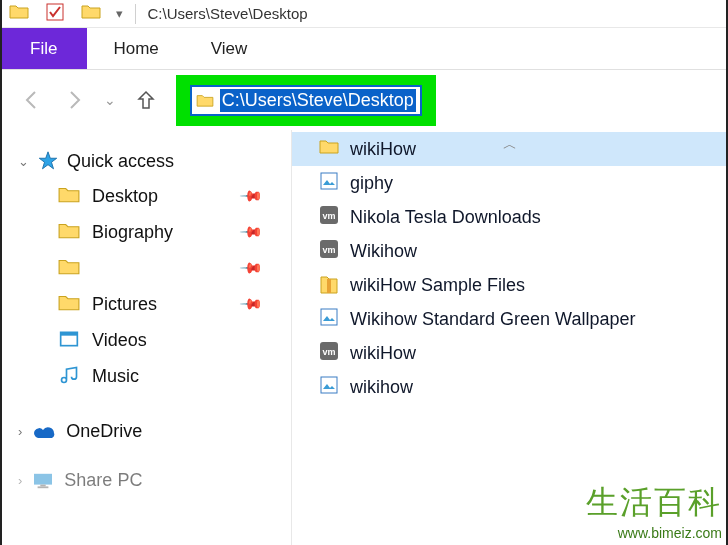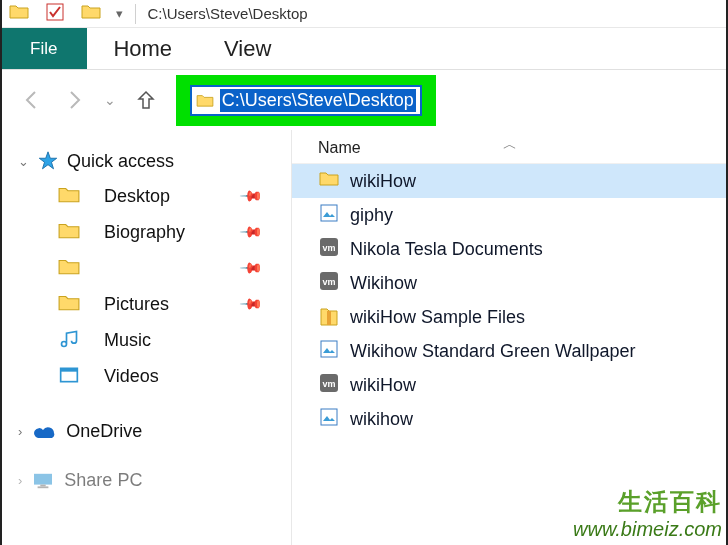--- a/index.html
+++ b/index.html
@@ -6,63 +6,63 @@
 body { width: 728px; height: 545px; background: #fff; overflow: hidden; position: relative; }
 
 
 .titlebar { height: 28px; display: flex; align-items: center; padding-left: 8px; background: #fff; border-bottom: 1px solid #e8e8e8; }
 .titlebar .qat { display: flex; align-items: center; gap: 14px; }
 .titlebar .sep { width: 1px; height: 20px; background: #d0d0d0; margin: 0 12px; }
 .titlebar .title { font-size: 15px; color: #333; }
 
 
 .ribbon { height: 42px; display: flex; align-items: stretch; background: #fff; border-bottom: 1px solid #e0e0e0; }
-.ribbon .file { background: #0f766e; color: #fff; font-size: 17px; display: flex; align-items: center; padding: 0 30px; }
-.ribbon .tab { font-size: 22px; color: #222; display: flex; align-items: center; padding: 0 26px; cursor: default; }
+.ribbon .file { background: #6d28d9; color: #fff; font-size: 17px; display: flex; align-items: center; padding: 0 30px; }
+.ribbon .tab { font-size: 17px; color: #222; display: flex; align-items: center; padding: 0 26px; cursor: default; }
 
 
 .navrow { height: 60px; display: flex; align-items: center; padding: 0 8px 0 20px; gap: 18px; }
 .navarrow { color: #999; }
 .navarrow.up { color: #555; }
 .address-highlight { background: #00e000; padding: 10px 14px; display: flex; align-items: center; }
 .address { background: #fff; border: 2px solid #0a62c9; padding: 2px 4px; display: flex; align-items: center; }
 .address-icon { margin-right: 6px; display: flex; }
 .address-text { background: #0a62c9; color: #fff; font-size: 18px; padding: 1px 2px; white-space: nowrap; }
 
 
 .main { display: flex; height: calc(545px - 28px - 42px - 60px); }
 .navpane { width: 292px; border-right: 1px solid #e8e8e8; padding-top: 14px; overflow: hidden; }
 .content { flex: 1; padding-top: 2px; position: relative; }
 
 
 .navgroup-header { display: flex; align-items: center; gap: 8px; font-size: 18px; color: #111; padding: 6px 8px 6px 18px; }
 .navgroup-header .chev { color: #777; font-size: 13px; }
-.navitem { display: flex; align-items: center; gap: 24px; font-size: 18px; color: #111; padding: 7px 8px 7px 58px; }
+.navitem { display: flex; align-items: center; gap: 12px; font-size: 18px; color: #111; padding: 7px 8px 7px 58px; }
 .pin { margin-left: auto; margin-right: 22px; color: #9aa3ab; transform: rotate(45deg); font-size: 15px; }
 .navitem.noindent { padding-left: 58px; }
 .navitem.onedrive { padding-left: 18px; gap: 10px; margin-top: 20px; }
 .navitem.onedrive .chev { color: #777; font-size: 13px; }
 .navitem.thispc { padding-left: 18px; gap: 10px; margin-top: 14px; }
 .navitem.thispc .chev { color: #777; font-size: 13px; }
 
 
 .col-header-row { display: flex; align-items: center; height: 32px; border-bottom: 1px solid #f0f0f0; padding-left: 26px; }
 .col-header { font-size: 16px; color: #222; }
 .col-chevup { position: absolute; left: 50%; top: 6px; color: #888; font-size: 14px; transform: translateX(-50%); }
 .listitem { display: flex; align-items: center; gap: 10px; font-size: 18px; color: #0f172a; height: 34px; padding-left: 26px; }
 .listitem.selected { background: #cfe7fb; }
 .icon-box { width: 22px; height: 22px; display: flex; align-items: flex-start; justify-content: center; flex-shrink: 0; }
 
 
 svg { display: block; }
 
 
 .watermark { position: absolute; right: 6px; bottom: 4px; text-align: right; }
-.watermark .cn { font-size: 24px; font-weight: bold; color: #5aa02a; letter-spacing: 2px; text-shadow: 0 0 2px #fff; }
-.watermark .url { font-size: 20px; color: #3a7a17; font-style: italic; }
+.watermark .cn { font-size: 32px; font-weight: normal; color: #5aa02a; letter-spacing: 2px; text-shadow: 0 0 2px #fff; }
+.watermark .url { font-size: 14px; color: #3a7a17; }
 
 
 .frame-edge { position: absolute; top:0; left:0; width:100%; height:100%; pointer-events:none; border-left:2px solid #222; border-right:2px solid #222; }
 </style>
 </head>
 <body>
 
 <div class="titlebar">
   <div class="qat">
     <span class="icon-box">
@@ -166,33 +166,33 @@
           <svg width="22" height="18" viewBox="0 0 20 16">
             <path d="M1 3h6l2 2h10v10H1z" fill="#ffd96a" stroke="#caa31f"></path>
           </svg>
         </span>
       <span>Pictures</span>
       <span class="pin">📌</span>
     </div>
     <div class="navitem noindent">
       <span class="icon-box">
           <svg width="20" height="20" viewBox="0 0 24 24">
-            <path d="M9 18a3 3 0 11-6 0 3 3 0 016 0zM9 18V5l12-2v11a3 3 0 11-6 0" fill="none" stroke="#2e95d3" stroke-width="2"></path>
-          </svg>
-        </span>
-      <span>Music</span>
-    </div>
-    <div class="navitem noindent">
-      <span class="icon-box">
-          <svg width="20" height="20" viewBox="0 0 24 24">
             <rect x="2" y="4" width="20" height="16" fill="none" stroke="#2e95d3" stroke-width="2"></rect>
             <rect x="2" y="4" width="20" height="4" fill="#2e95d3"></rect>
           </svg>
         </span>
       <span>Videos</span>
+    </div>
+    <div class="navitem noindent">
+      <span class="icon-box">
+          <svg width="20" height="20" viewBox="0 0 24 24">
+            <path d="M9 18a3 3 0 11-6 0 3 3 0 016 0zM9 18V5l12-2v11a3 3 0 11-6 0" fill="none" stroke="#2e95d3" stroke-width="2"></path>
+          </svg>
+        </span>
+      <span>Music</span>
     </div>
 
     <div class="navitem onedrive">
       <span class="chev">›</span>
       <span>
           <svg width="24" height="16" viewBox="0 0 24 16">
             <path d="M6 14a5 5 0 115-8 6 6 0 0111 3 4 4 0 01-2 5H6z" fill="#1769c6"></path>
           </svg>
         </span>
       <span>OneDrive</span>
@@ -206,23 +206,20 @@
             <rect x="9" y="14" width="6" height="2" fill="#777"></rect>
             <rect x="6" y="16" width="12" height="2" fill="#777"></rect>
           </svg>
         </span>
       <span>Share PC</span>
     </div>
   </div>
 
   <div class="content">
     <span class="col-chevup">︿</span>
-    <div class="col-header-row">
-      <span class="col-header">Name</span>
-    </div>
 
     <div class="listitem selected">
       <span class="icon-box">
           <svg width="20" height="16" viewBox="0 0 20 16">
             <path d="M1 3h6l2 2h10v10H1z" fill="#ffd96a" stroke="#caa31f"></path>
           </svg>
         </span>
       <span>wikiHow</span>
     </div>
     <div class="listitem">
@@ -234,21 +231,21 @@
         </span>
       <span>giphy</span>
     </div>
     <div class="listitem">
       <span class="icon-box">
           <svg width="18" height="18" viewBox="0 0 18 18">
             <rect x="0" y="0" width="18" height="18" rx="3" fill="#6a6a6a"></rect>
             <text x="9" y="13" text-anchor="middle" font-size="9" fill="#fff" font-weight="bold">vm</text>
           </svg>
         </span>
-      <span>Nikola Tesla Documents</span>
+      <span>Nikola Tesla Downloads</span>
     </div>
     <div class="listitem">
       <span class="icon-box">
           <svg width="18" height="18" viewBox="0 0 18 18">
             <rect x="0" y="0" width="18" height="18" rx="3" fill="#6a6a6a"></rect>
             <text x="9" y="13" text-anchor="middle" font-size="9" fill="#fff" font-weight="bold">vm</text>
           </svg>
         </span>
       <span>Wikihow</span>
     </div>

